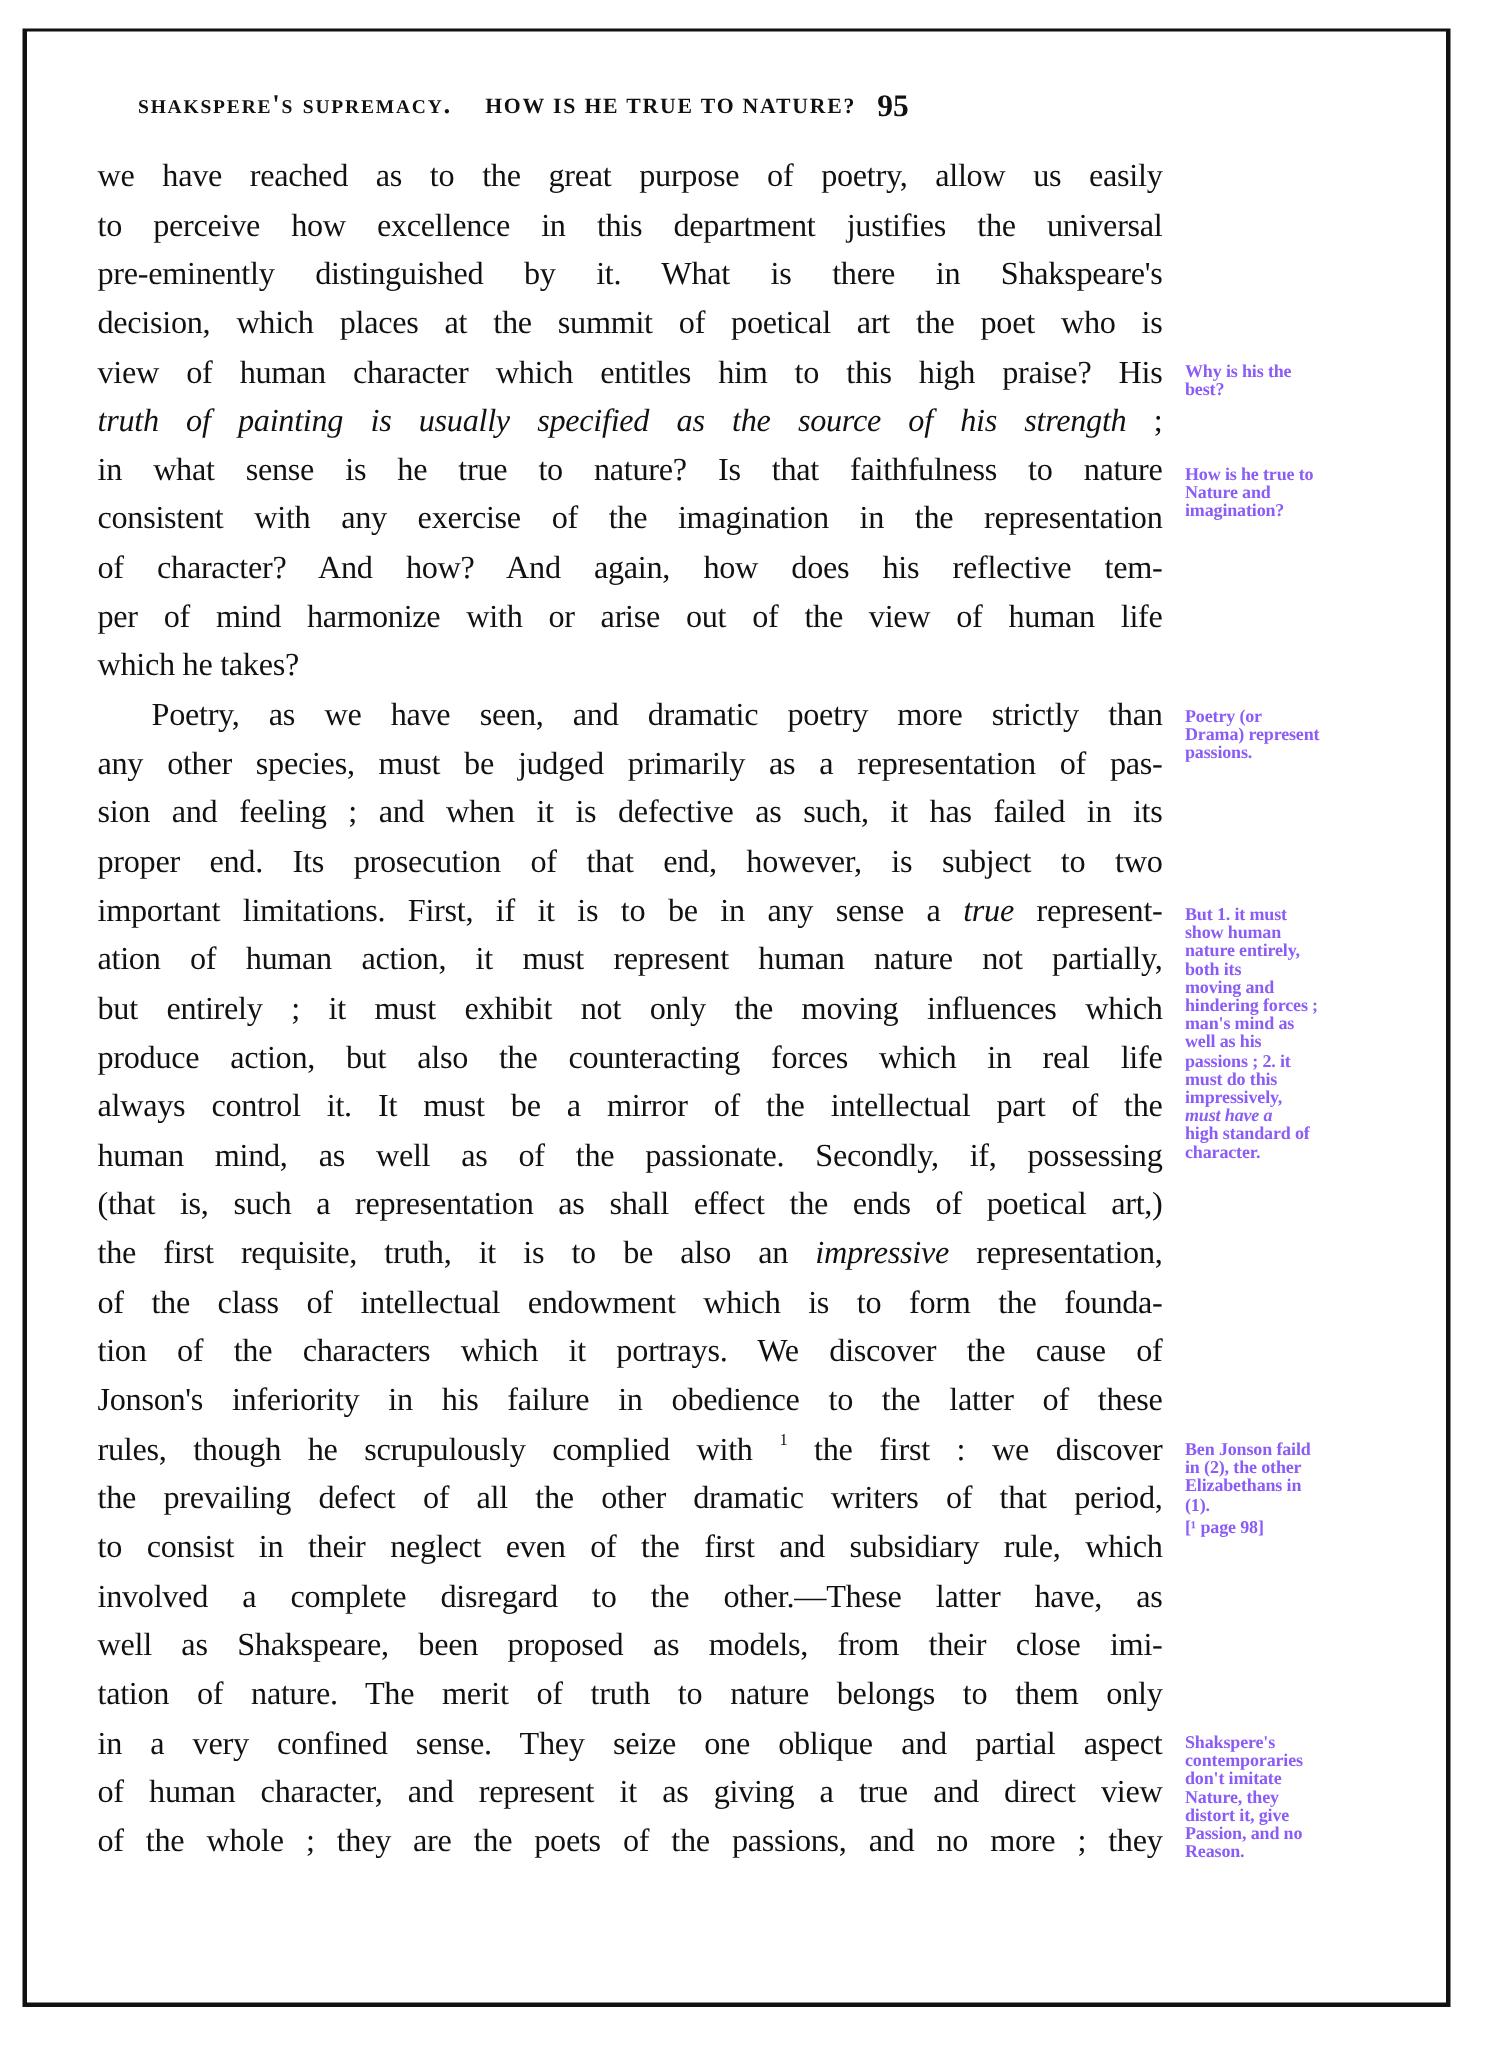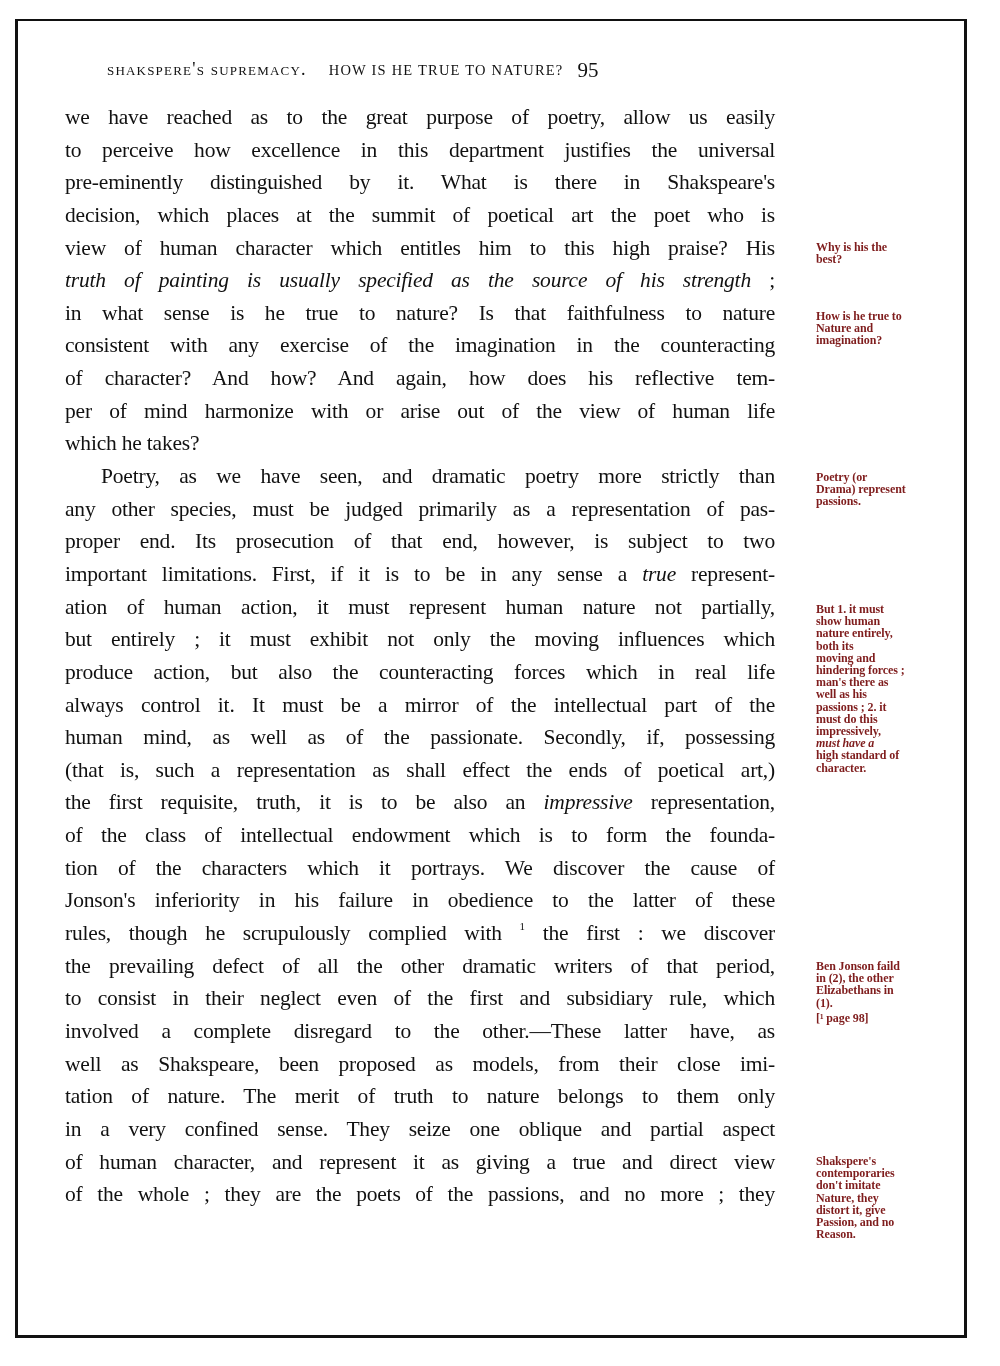--- a/index.html
+++ b/index.html
@@ -19,28 +19,29 @@
       position: absolute;
       left: 15px;
       top: 19px;
       width: 946px;
       height: 1314px;
       border: 3px solid #111111;
       border-top-width: 2px;
     }
     .running-head {
       position: absolute;
-      left: 107px;
+      left: 92px;
       top: 56px;
       width: 700px;
       height: 24px;
       font-size: 15px;
       letter-spacing: 0.8px;
       white-space: nowrap;
       color: #111;
+      font-weight: bold;
     }
     .running-head .title-part {
       font-variant: small-caps;
       text-transform: lowercase;
       font-size: 18px;
       letter-spacing: 1.2px;
     }
     .running-head .title-part.caps {
       text-transform: none;
       font-size: 14.5px;
@@ -78,26 +79,26 @@
     }
     .line i { font-style: italic; }
     .line sup {
       font-size: 11px;
       line-height: 0;
       position: relative;
       top: -2px;
     }
     .margin-note {
       position: absolute;
-      left: 816px;
+      left: 790px;
       width: 150px;
       font-size: 12px;
       line-height: 12.2px;
       font-weight: bold;
-      color: #7f1d1d;
+      color: #8b5cf6;
       letter-spacing: -0.1px;
     }
     .margin-note .mline { display: block; white-space: nowrap; }
     .margin-note i { font-style: italic; }
   </style>
 </head>
 <body>
 
 <div class="page-border"></div>
 
@@ -107,27 +108,28 @@
 
 <div class="body-text">
 
   <div class="line">we have reached as to the great purpose of poetry, allow us easily</div>
   <div class="line">to perceive how excellence in this department justifies the universal</div>
   <div class="line">pre-eminently distinguished by it.  What is there in Shakspeare's</div>
   <div class="line">decision, which places at the summit of poetical art the poet who is</div>
   <div class="line">view of human character which entitles him to this high praise?  His</div>
   <div class="line"><i>truth of painting is usually specified as the source of his strength</i><span> ;</span></div>
   <div class="line">in what sense is he true to nature?  Is that faithfulness to nature</div>
-  <div class="line">consistent with any exercise of the imagination in the counteracting</div>
+  <div class="line">consistent with any exercise of the imagination in the representation</div>
   <div class="line">of character?  And how?  And again, how does his reflective tem-</div>
   <div class="line">per of mind harmonize with or arise out of the view of human life</div>
   <div class="line last">which he takes?</div>
 
   <div class="line indent">Poetry, as we have seen, and dramatic poetry more strictly than</div>
   <div class="line">any other species, must be judged primarily as a representation of pas-</div>
+  <div class="line">sion and feeling ;  and when it is defective as such, it has failed in its</div>
   <div class="line">proper end.  Its prosecution of that end, however, is subject to two</div>
   <div class="line"><span>important limitations.  First, if it is to be in any sense a </span><i>true</i><span> represent-</span></div>
   <div class="line">ation of human action, it must represent human nature not partially,</div>
   <div class="line">but entirely ;  it must exhibit not only the moving influences which</div>
   <div class="line">produce action, but also the counteracting forces which in real life</div>
   <div class="line">always control it.  It must be a mirror of the intellectual part of the</div>
   <div class="line">human mind, as well as of the passionate.  Secondly, if, possessing</div>
   <div class="line">(that is, such a representation as shall effect the ends of poetical art,)</div>
   <div class="line"><span>the first requisite, truth, it is to be also an </span><i>impressive</i><span> representation,</span></div>
   <div class="line">of the class of intellectual endowment which is to form the founda-</div>
@@ -158,21 +160,21 @@
   <span class="mline">Drama) represent</span>
   <span class="mline">passions.</span>
 </div>
 <div class="margin-note" style="top:603px;">
   <span class="mline">But 1. it must</span>
   <span class="mline">show human</span>
   <span class="mline">nature entirely,</span>
   <span class="mline">both its</span>
   <span class="mline">moving and</span>
   <span class="mline">hindering forces ;</span>
-  <span class="mline">man's there as</span>
+  <span class="mline">man's mind as</span>
   <span class="mline">well as his</span>
   <span class="mline">passions ;  2. it</span>
   <span class="mline">must do this</span>
   <span class="mline">impressively,</span>
   <span class="mline"><i>must have a</i></span>
   <span class="mline">high standard of</span>
   <span class="mline">character.</span>
 </div>
 <div class="margin-note" style="top:960px;">
   <span class="mline">Ben Jonson faild</span>

